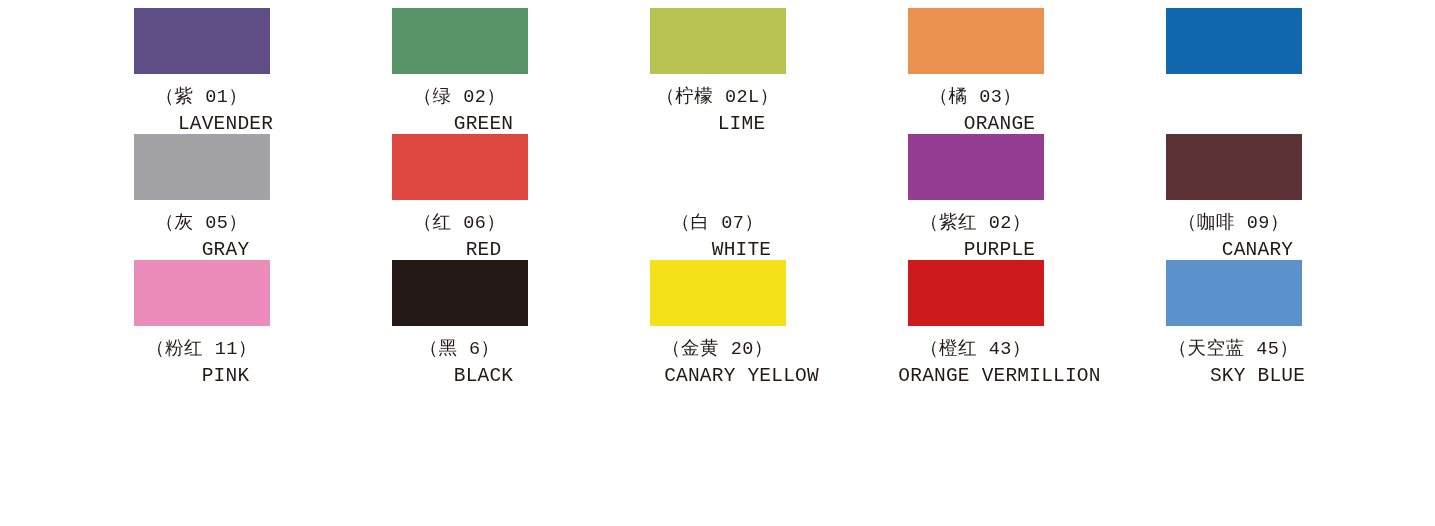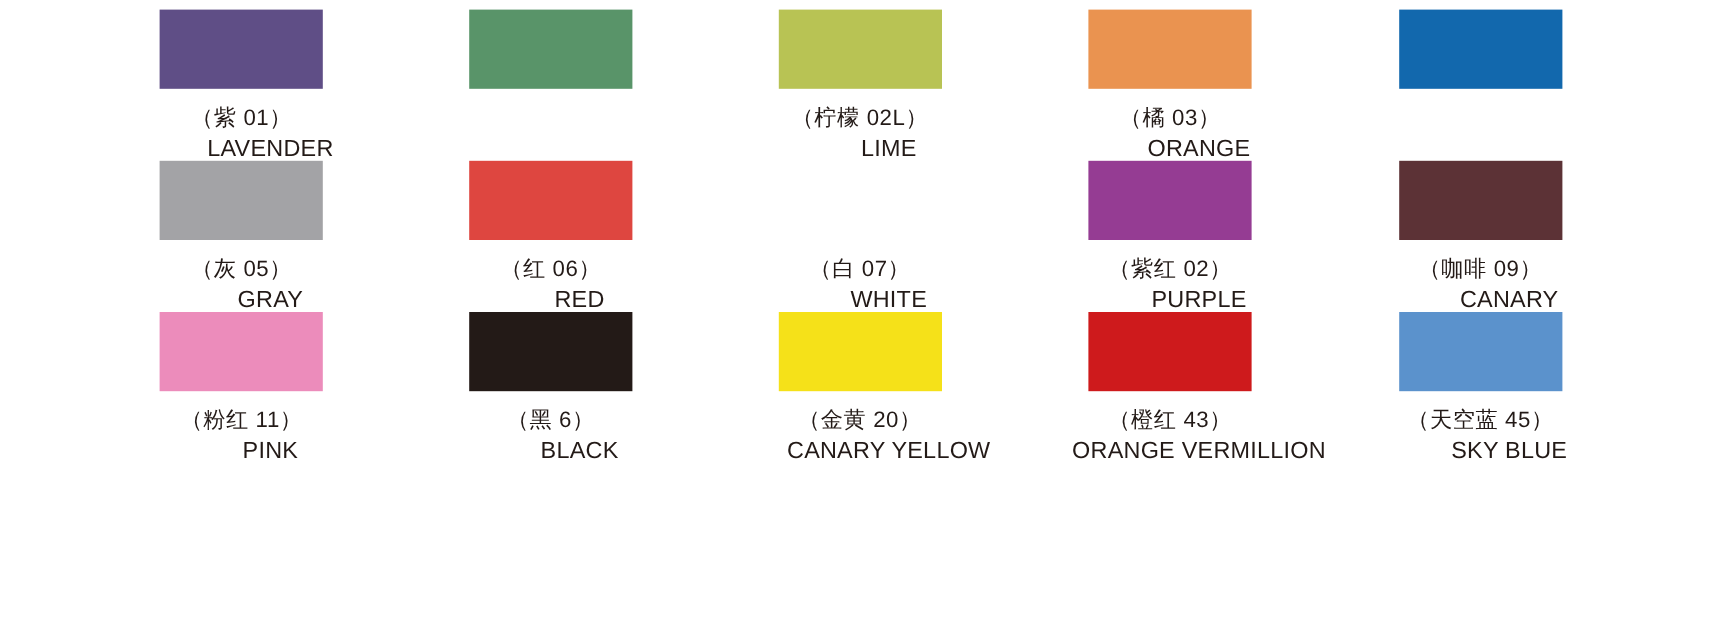--- a/index.html
+++ b/index.html
@@ -34,20 +34,21 @@
     width: 136px;
     height: 66px;
     flex: none;
   }
 
   .caption {
     margin-top: 15px;
     text-align: center;
     color: #231a17;
     line-height: 1.0;
+    font-family: Liberation Mono, monospace;
   }
 
   .cn-name {
     display: block;
     font-size: 18.5px;
     letter-spacing: 0.5px;
     white-space: nowrap;
   }
 
   .en-name {
@@ -65,20 +66,24 @@
 <div id="swatch-grid">
     <div class="swatch-cell">
       <div class="chip" style="background: rgb(95, 78, 134);"></div>
       <div class="caption">
         <span class="cn-name">（紫 01）</span>
         <span class="en-name">LAVENDER</span>
       </div>
     </div>
     <div class="swatch-cell">
       <div class="chip" style="background: rgb(89, 148, 105);"></div>
+      <div class="caption">
+        <span class="cn-name">（绿 02）</span>
+        <span class="en-name">GREEN</span>
+      </div>
     </div>
     <div class="swatch-cell">
       <div class="chip" style="background: rgb(184, 195, 84);"></div>
       <div class="caption">
         <span class="cn-name">（柠檬 02L）</span>
         <span class="en-name">LIME</span>
       </div>
     </div>
     <div class="swatch-cell">
       <div class="chip" style="background: rgb(234, 147, 80);"></div>

